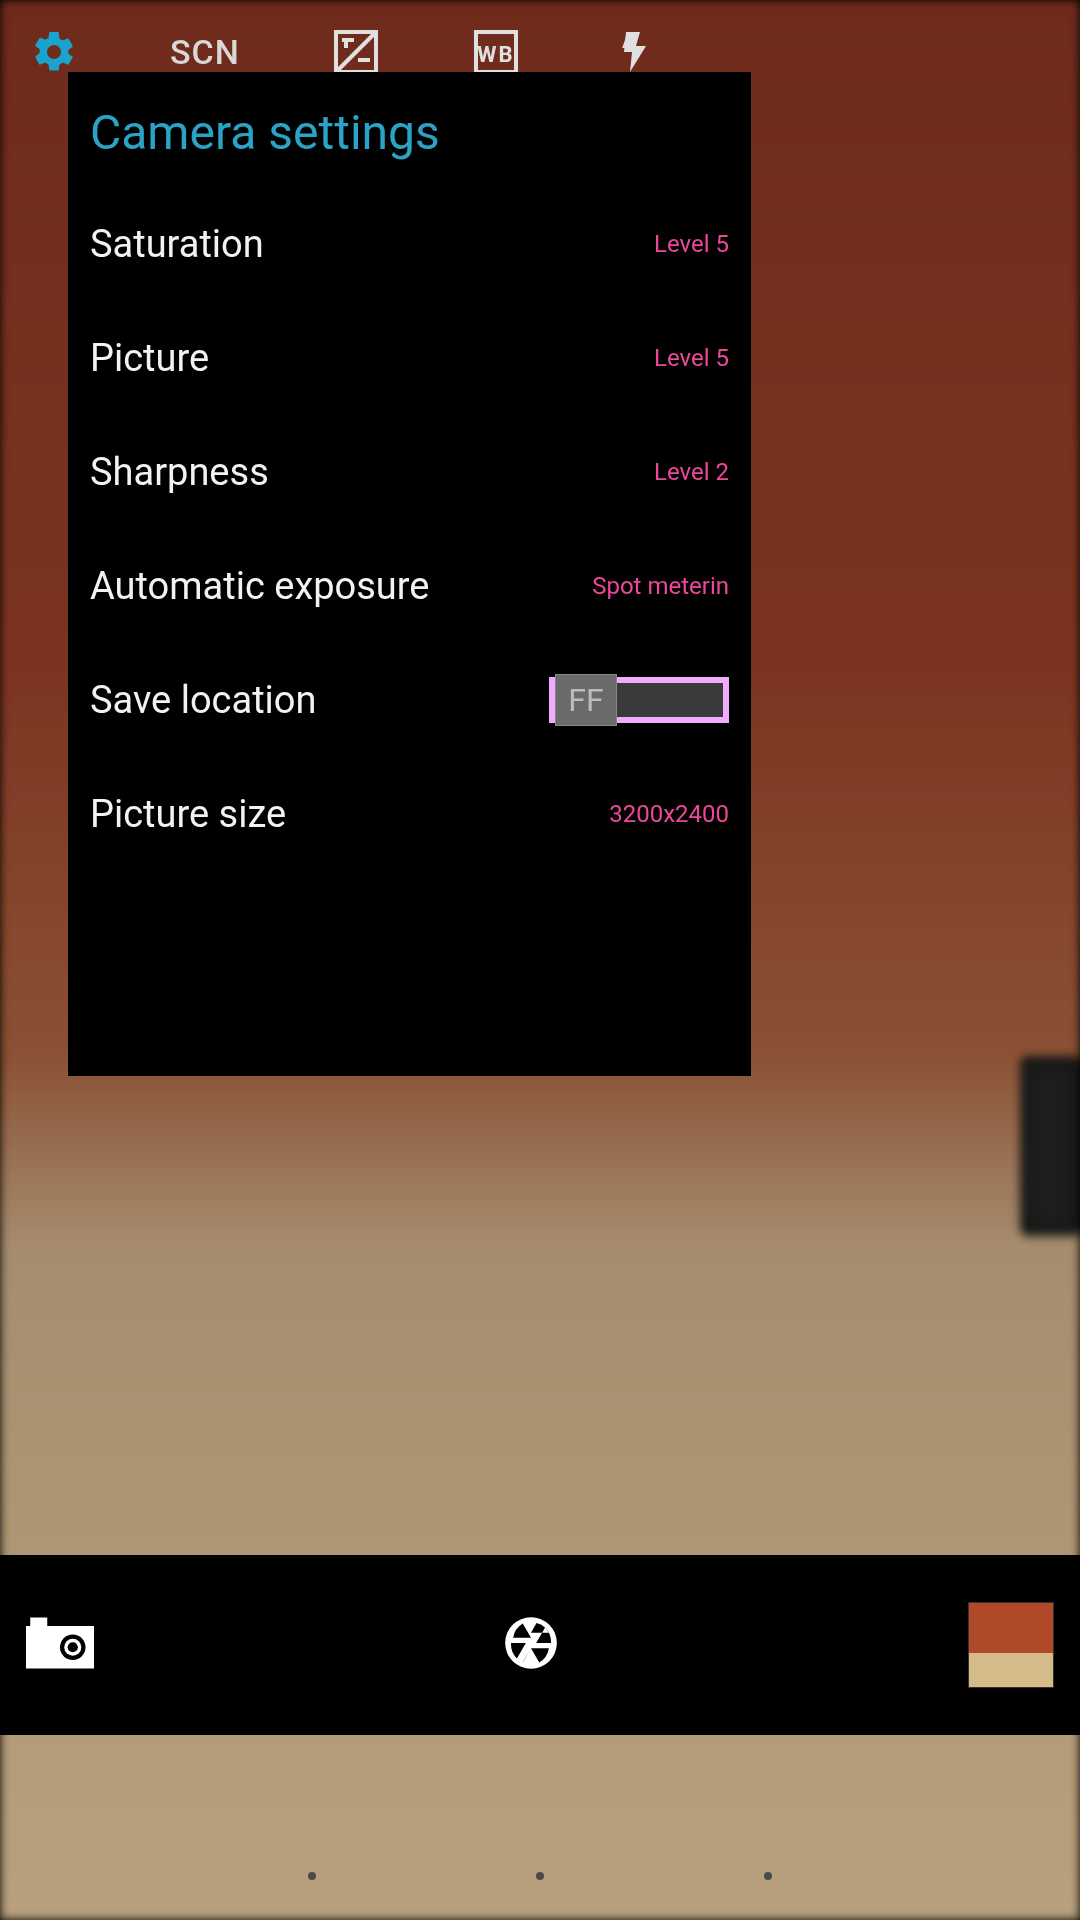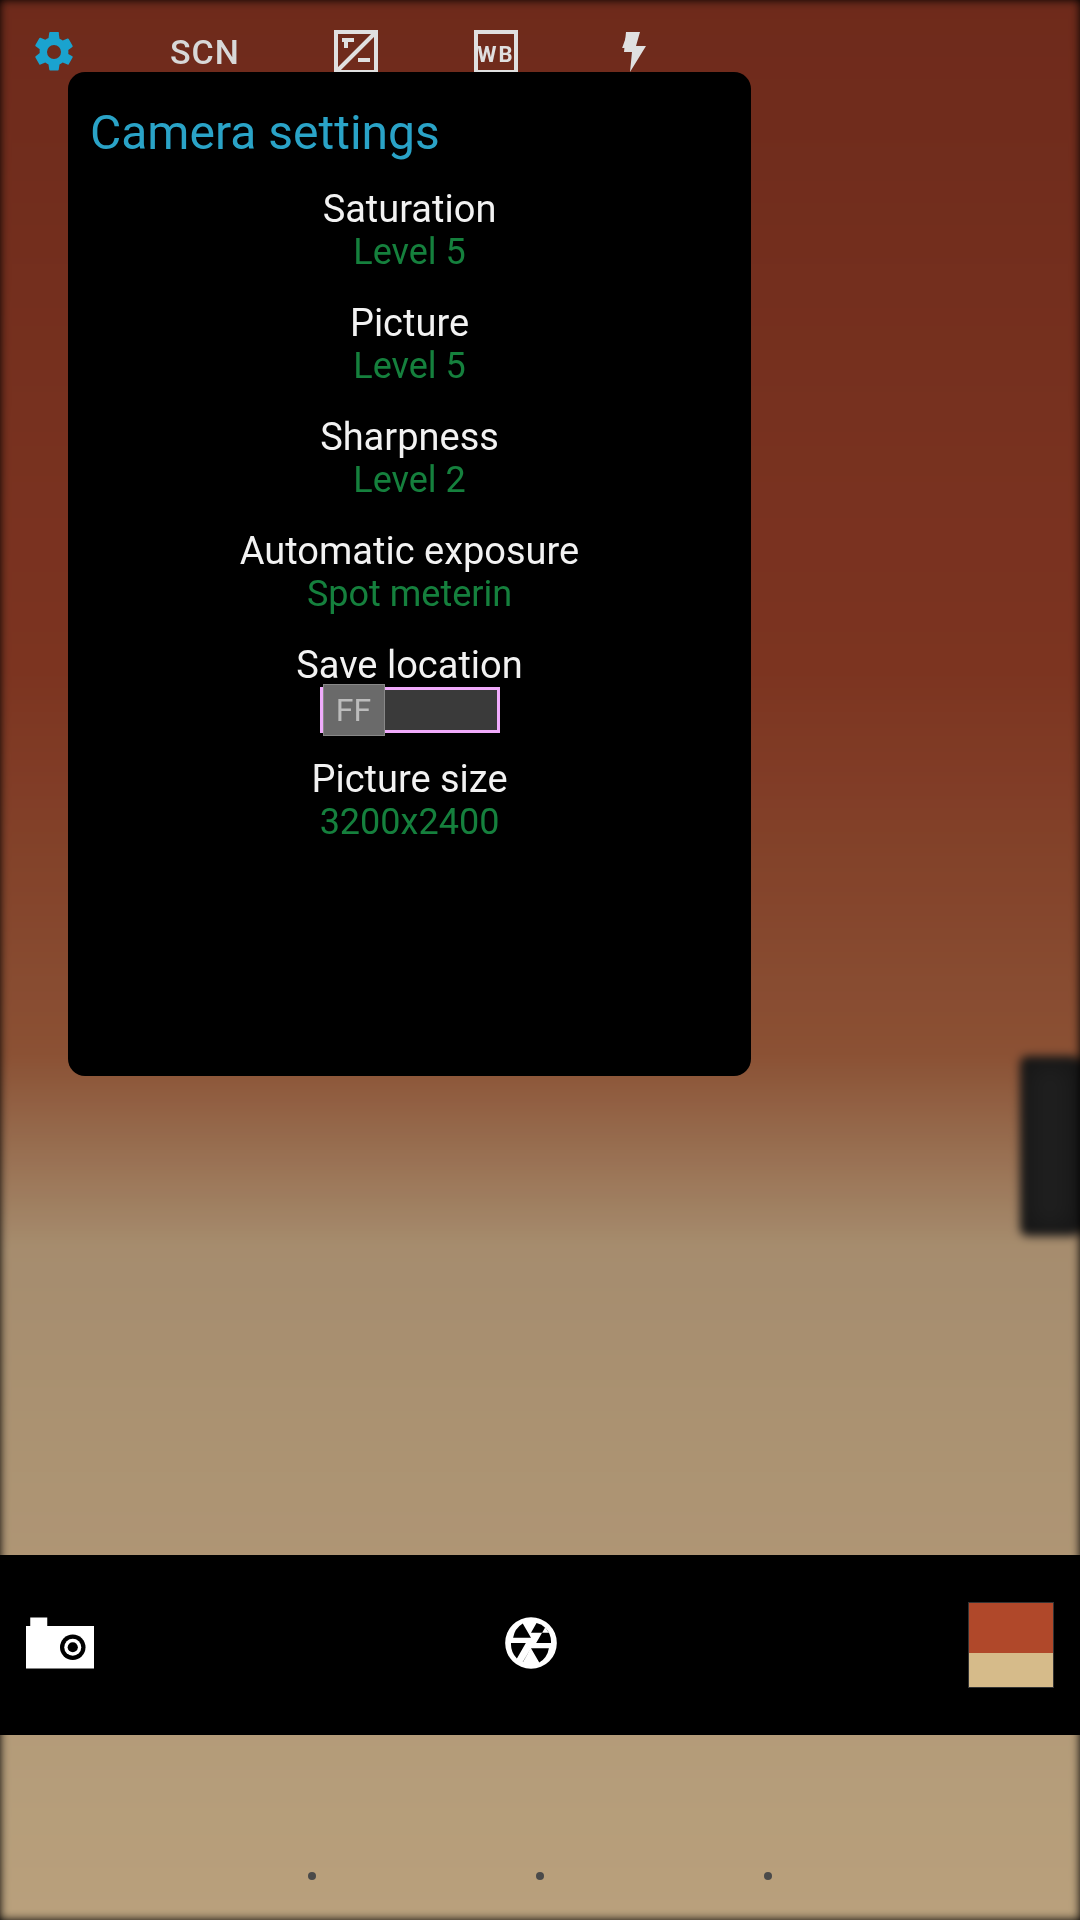--- a/index.html
+++ b/index.html
@@ -54,54 +54,54 @@
   
   .settings-dialog {
     position: absolute;
     left: 68px;
     top: 72px;
     width: 683px;
     height: 1004px;
     background: #000;
     padding: 22px 22px 0 22px;
     overflow: hidden;
-    border-radius: 17px;
   }
   .settings-title {
     color: #2aa3c7;
     font-size: 48px;
     font-weight: 400;
     padding: 10px 0 26px 0;
   }
   .setting-row {
     display: flex;
-    flex-direction: column;
+    flex-direction: row;
+    justify-content: space-between;
     align-items: center;
     height: 114px;
     width: 100%;
     color: #fff;
     font-size: 38px;
     font-weight: 400;
   }
   .setting-row .label { color: #f2f2f2; white-space: nowrap; overflow:hidden; text-overflow: clip; max-width: 55%;}
   .setting-row .value {
-    color: #15803d;
-    font-size: 36px;
+    color: #ec4899;
+    font-size: 24px;
     white-space: nowrap;
     overflow: hidden;
     max-width: 45%;
     text-align: right;
   }
   .toggle {
     display:flex;
     align-items:center;
     width:180px;
     height:46px;
     background:#3a3a3a;
-    border:3px solid #f0abfc;
+    border:6px solid #f0abfc;
   }
   .toggle .knob{
     width:62px; height:52px;
     background:#6a6a6a;
     display:flex; align-items:center; justify-content:center;
     color:#bcbcbc;
     font-size:32px;
     border:1px solid #888;
   }
   

